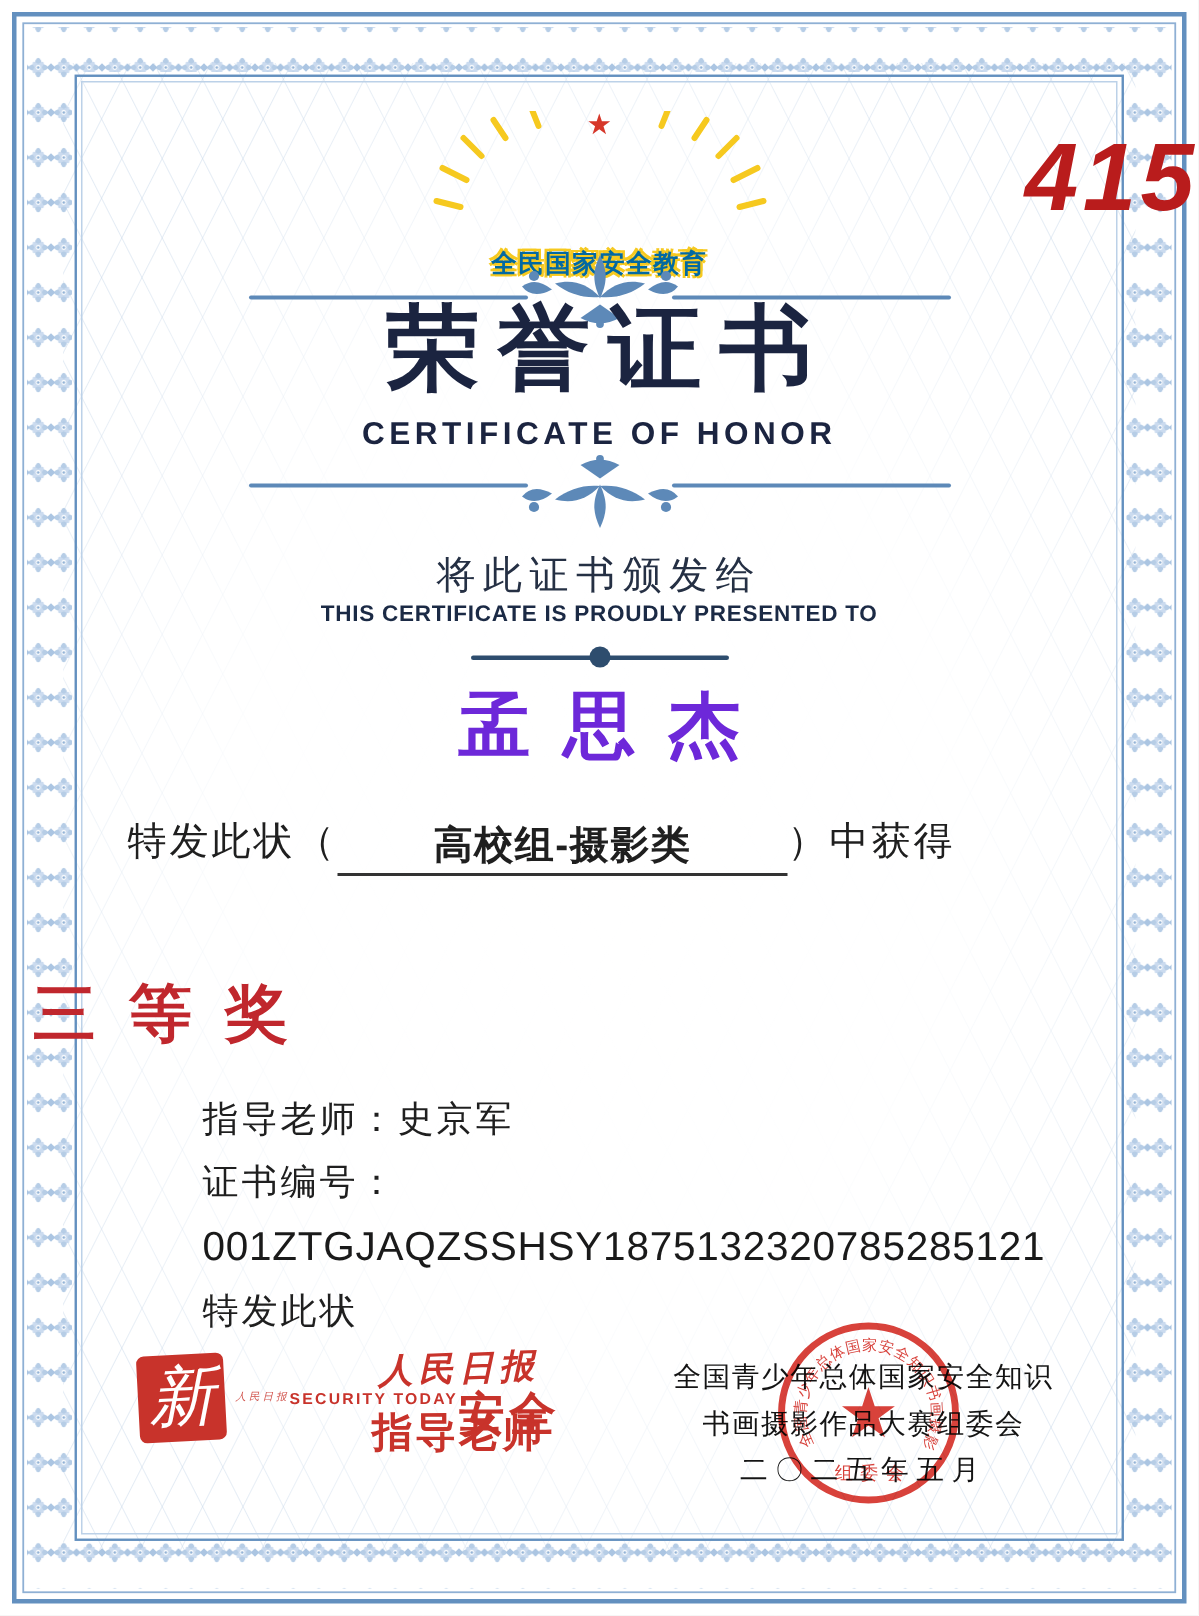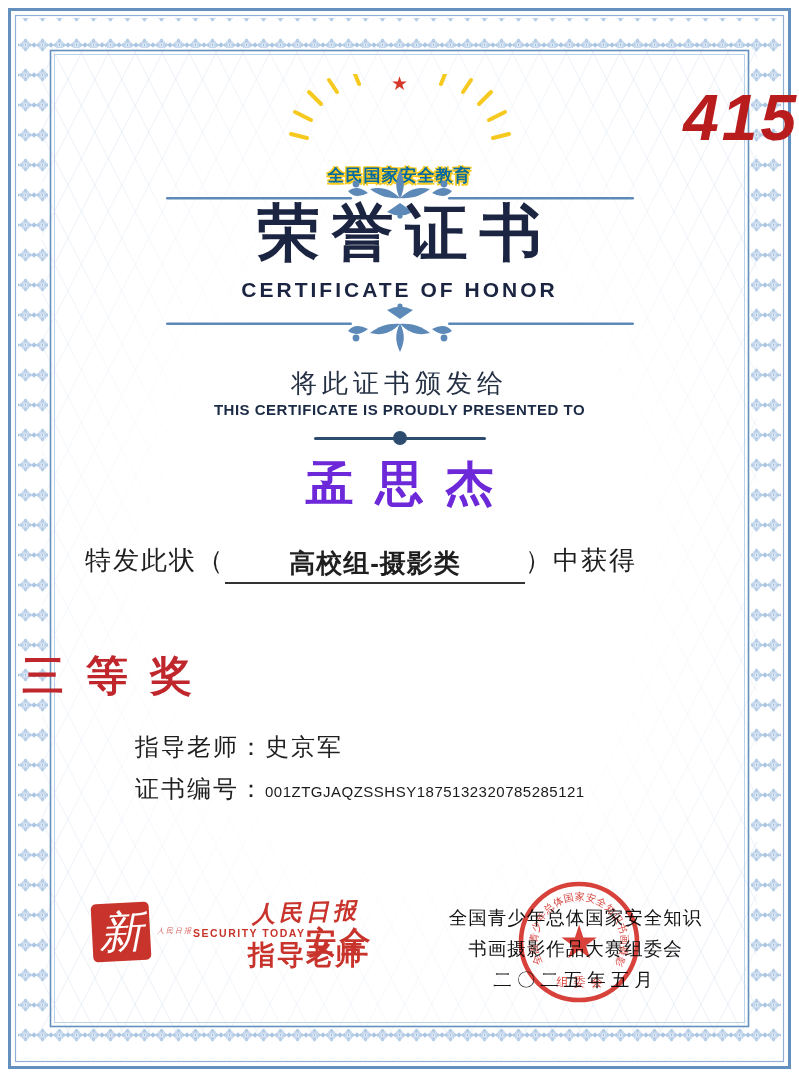--- a/index.html
+++ b/index.html
@@ -34,21 +34,21 @@
   .recipient{ left:0; right:0; top:452px; text-align:center; font-size:48px; font-weight:700; color:#6d28d9;
       letter-spacing:22px; text-indent:22px; font-family:"DejaVu Serif", serif; }
 
   .body-text{ left:85px; width:640px; top:537px; font-size:26px; color:#1f1f1f; line-height:47px; letter-spacing:2px; }
   .body-text .indent{ text-indent:2em; }
   .blank{ display:inline-block; width:300px; text-align:center; border-bottom:2px solid #333; line-height:38px; vertical-align:bottom; letter-spacing:1px;font-weight:bold; }
 
   .award{ left:0; right:0; top:648px; text-align:left; font-size:42px; font-weight:900; color:#c0272d; letter-spacing:22px; text-indent:22px; }
 
   .details{ left:135px; top:726px; font-size:24px; color:#1f1f1f; line-height:42px; letter-spacing:2px; }
-  .details .certno{ font-size:15px; letter-spacing:0.5px; color:#1a1a1a; }
+  .details .certno{ font-size:27px; letter-spacing:0.5px; color:#1a1a1a; }
 
   
   .sec-today{ left:92px; top:903px; display:flex; align-items:flex-end; gap:7px; }
   .sec-today .sq{ width:58px; height:58px; background:#c8332b; border-radius:5px; color:#fff; font-size:44px; line-height:58px;
       text-align:center; font-family:"DejaVu Serif", serif; font-style:italic; transform:rotate(-3deg); }
   .sec-today .col{ display:flex; flex-direction:row; align-items:flex-start; padding-bottom:1px; }
   .sec-today .fineprint{ font-size:7px; color:#c8332b; font-style:italic; letter-spacing:2px; opacity:.85; }
   .sec-today .cap{ font-size:10.5px; font-weight:800; color:#c8332b; letter-spacing:1.5px; margin-top:1px; }
   .sec-today .big{ font-size:31px; font-weight:900; color:#c8332b; letter-spacing:3px; line-height:34px; }
 
@@ -186,20 +186,21 @@
 
   <div class="layer award">三等奖</div>
 
   <div class="layer details">
     <div>
       <span>指导老师：</span><span>史京军</span>
     </div>
     <div>
       <span>证书编号：</span><span class="certno">001ZTGJAQZSSHSY1875132320785285121</span>
     </div>
+    <div>特发此状</div>
   </div>
 
   <div class="layer sec-today">
     <div class="sq">新</div>
     <div class="col">
       <span class="fineprint">人民日报</span>
       <span class="cap">SECURITY TODAY</span>
       <span class="big">安全</span>
     </div>
   </div>

